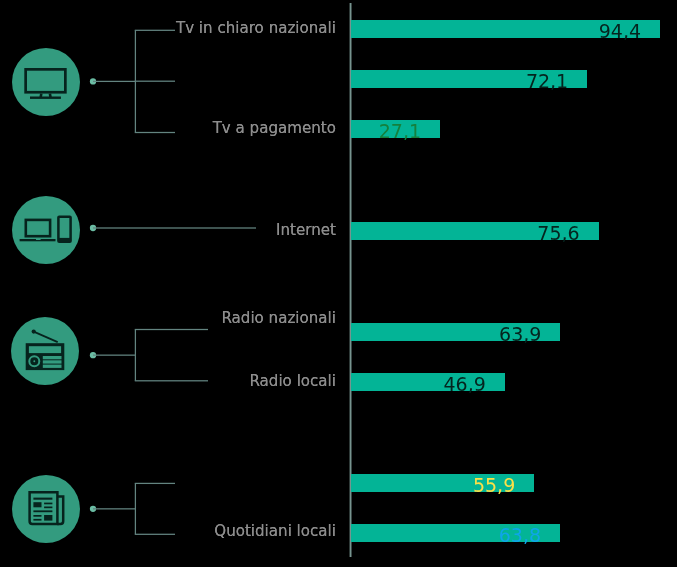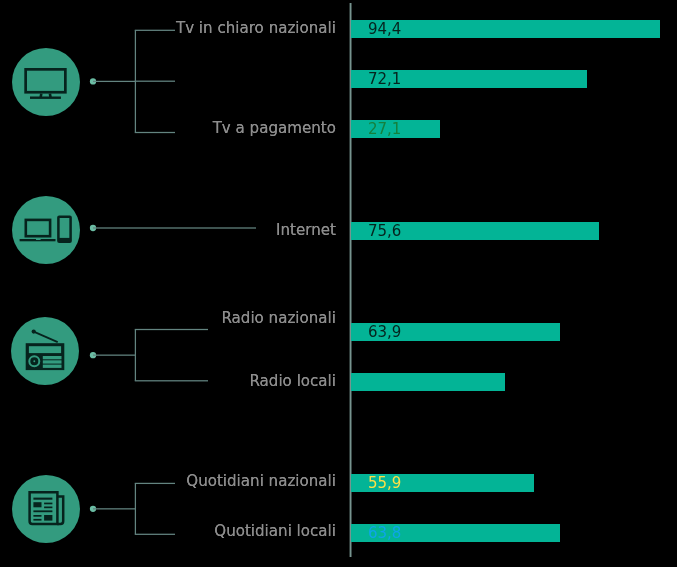--- a/index.html
+++ b/index.html
@@ -23,22 +23,22 @@
   .vector-layer svg{display:block;}
 
   
   .cat-label{position:absolute;right:341px;color:#8d8d8d;font-size:15.1px;
              line-height:normal;white-space:nowrap;text-align:right;
              transform:translateZ(0);
              text-shadow:0 0 0.4px currentColor;}
 
   
   .bar{position:absolute;left:351.4px;height:18px;background:#03b496;}
-  .bar-value{position:absolute;left:368px;color:#05241e;font-size:15px;
-             line-height:1;transform:translateZ(0);}
+  .bar-value{position:absolute;left:337px;color:#05241e;font-size:19px;
+             line-height:1;text-align:right;transform:translateZ(0);}
 
   .r0{top:20px}   .r1{top:70px}   .r2{top:120px}  .r3{top:222px}
   .r4{top:323px}  .r5{top:373px}  .r6{top:473.5px} .r7{top:523.5px}
   .t0{top:18.5px} .t1{top:68.5px} .t2{top:118.5px} .t3{top:220.5px}
   .t4{top:309px}.t5{top:371.5px}.t6{top:472px}  .t7{top:522px}
   .v0{top:22.2px} .v1{top:72.2px} .v2{top:122.2px} .v3{top:224.2px}
   .v4{top:325.2px}.v5{top:375.2px}.v6{top:475.7px} .v7{top:525.7px}
 </style>
 </head>
 <body>
@@ -116,33 +116,33 @@
       <rect x="21.4" y="43.9" width="8.1" height="1.7" fill="#06231d"></rect>
       <rect x="32.1" y="40.0" width="8.3" height="5.6" fill="#06231d"></rect>
     </svg>
   </div>
 
   <div class="cat-label t0" style="color: rgb(141, 141, 141);">Tv in chiaro nazionali</div>
   <div class="cat-label t2" style="color: rgb(141, 141, 141);">Tv a pagamento</div>
   <div class="cat-label t3" style="color: rgb(141, 141, 141);">Internet</div>
   <div class="cat-label t4" style="color: rgb(141, 141, 141);">Radio nazionali</div>
   <div class="cat-label t5" style="color: rgb(141, 141, 141);">Radio locali</div>
-  <div class="cat-label t6" style="color: rgb(141, 141, 141);">Quotidiani nazionali</div>
   <div class="cat-label t7" style="color: rgb(141, 141, 141);">Quotidiani locali</div>
 
   <div class="bar r0" style="width: 308.594px; background: rgb(3, 180, 150);"></div>
   <div class="bar r1" style="width: 235.695px; background: rgb(3, 180, 150);"></div>
   <div class="bar r2" style="width: 88.5899px; background: rgb(3, 180, 150);"></div>
   <div class="bar r3" style="width: 247.136px; background: rgb(3, 180, 150);"></div>
   <div class="bar r4" style="width: 208.889px; background: rgb(3, 180, 150);"></div>
   <div class="bar r5" style="width: 153.316px; background: rgb(3, 180, 150);"></div>
   <div class="bar r6" style="width: 182.737px; background: rgb(3, 180, 150);"></div>
   <div class="bar r7" style="width: 208.562px; background: rgb(3, 180, 150);"></div>
 
   <div class="bar-value v0" style="width: 304.094px; color: rgb(5, 36, 30);">94,4</div>
   <div class="bar-value v1" style="width: 231.195px; color: rgb(5, 36, 30);">72,1</div>
   <div class="bar-value v2" style="width: 84.0899px; color: #15803d;">27,1</div>
   <div class="bar-value v3" style="width: 242.636px; color: rgb(5, 36, 30);">75,6</div>
   <div class="bar-value v4" style="width: 204.389px; color: rgb(5, 36, 30);">63,9</div>
+  <div class="bar-value v5" style="width: 148.816px; color: rgb(5, 36, 30);">46,9</div>
   <div class="bar-value v6" style="width: 178.237px; color: #fde047;">55,9</div>
   <div class="bar-value v7" style="width: 204.062px; color: #0ea5e9;">63,8</div>
 
 </div>
 
 </body></html>

